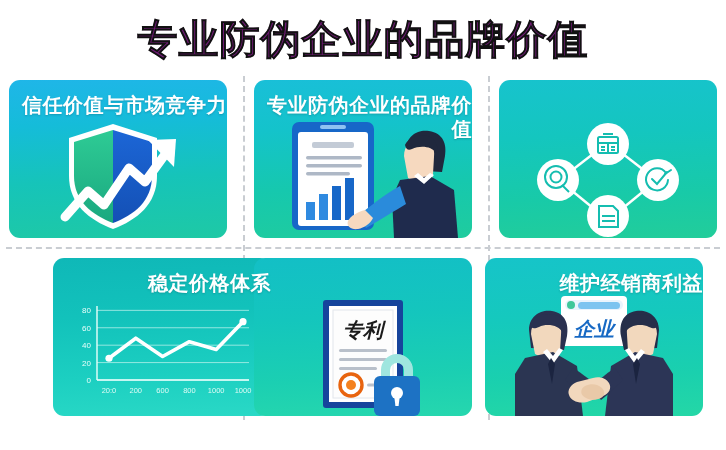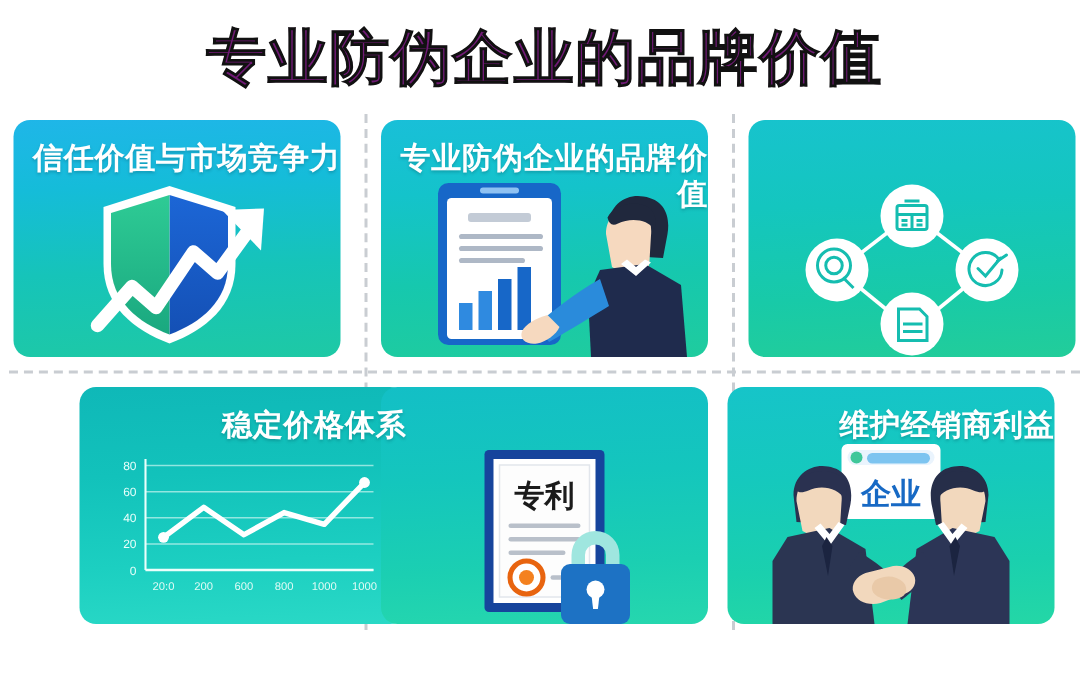--- a/index.html
+++ b/index.html
@@ -54,21 +54,21 @@
   .card-title {
     position: absolute; left: 0; top: 13px; width: 100%;
     text-align: right;
     font-size: 20px; line-height: 24px; font-weight: 700;
     color: #ffffff;
     text-shadow: 0 1px 2px rgba(0,60,70,.25);
     font-family: "DejaVu Sans","Liberation Sans",sans-serif;
     letter-spacing: .5px;
     z-index: 6;
   }
-  .card-art { position: absolute; left: 0; top: 36px; width: 100%; height: 122px; }
+  .card-art { position: absolute; left: 0; top: 36px; width: 100%; height: 122px; font-style: italic; }
   .card-art svg { display: block; width: 100%; height: 100%; }
 
   
   .chart-wrap { position: absolute; left: 0; top: 34px; width: 218px; height: 124px; }
   .chart-svg { display:block; width: 218px; height: 124px; }
   .tick-lbl { font-size: 8px; fill: #e9fffb; font-family: "Liberation Sans", sans-serif; }
   .tick-lbl-x { font-size: 7.5px; fill: #ddfbf5; font-family: "Liberation Sans", sans-serif; }
 </style>
 </head>
 <body>

